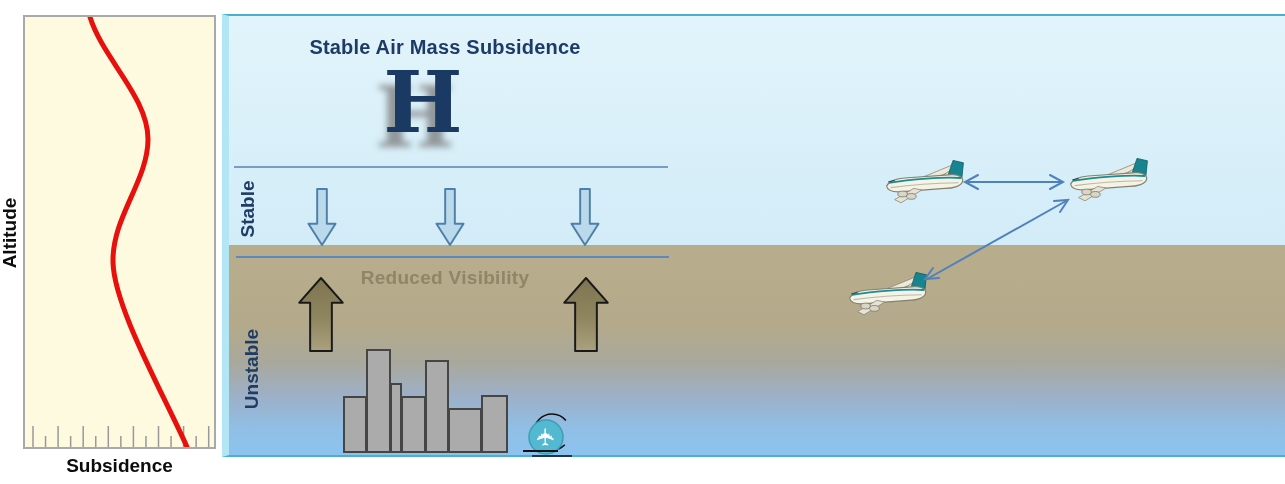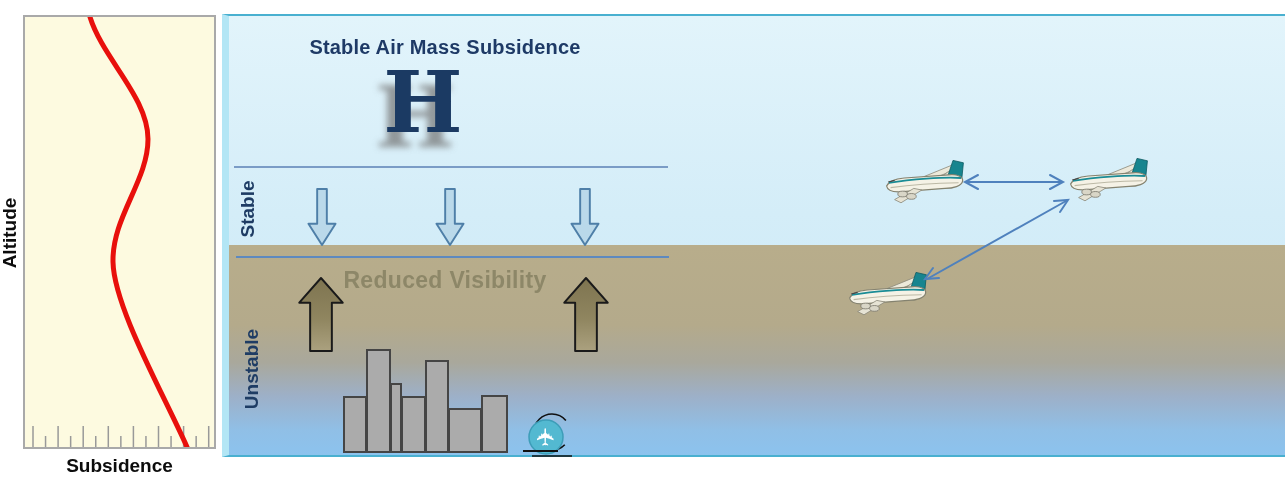--- a/index.html
+++ b/index.html
@@ -32,21 +32,21 @@
               text-shadow:-8px 15px 6px rgba(115,115,115,0.70); }
   .hline { position:absolute; height:0; }
   .hline.top { left:5px; top:150px; width:434px; border-top:2px solid #7A9CC6; }
   .hline.mid { left:7px; top:240px; width:433px; border-top:2px solid #5D89BF; }
   .zone-label { position:absolute; width:96px; height:22px; text-align:center;
                 transform:rotate(-90deg); transform-origin:center;
                 font-size:19px; font-weight:bold; color:#1E3C64; }
   .zone-label.stable { left:-29px; top:182px; }
   .zone-label.unstable { left:-25px; top:342px; }
   .rv-label { position:absolute; left:66px; top:251px; width:300px; text-align:center;
-              font-size:23px; font-weight:bold; color:#8D8768; letter-spacing:.3px; }
+              font-size:19px; font-weight:bold; color:#8D8768; letter-spacing:.3px; }
   .arrow { position:absolute; }
   .building { position:absolute; bottom:2px; background:#ABABAB; border:2px solid #454545; }
   .b1 { left:114px; width:24px; height:57px; }
   .b2 { left:137px; width:25px; height:104px; }
   .b3 { left:161px; width:12px; height:70px; }
   .b4 { left:172px; width:25px; height:57px; }
   .b5 { left:196px; width:24px; height:93px; }
   .b6 { left:219px; width:34px; height:45px; }
   .b7 { left:252px; width:27px; height:58px; }
   .airport { position:absolute; left:293px; top:397px; }

